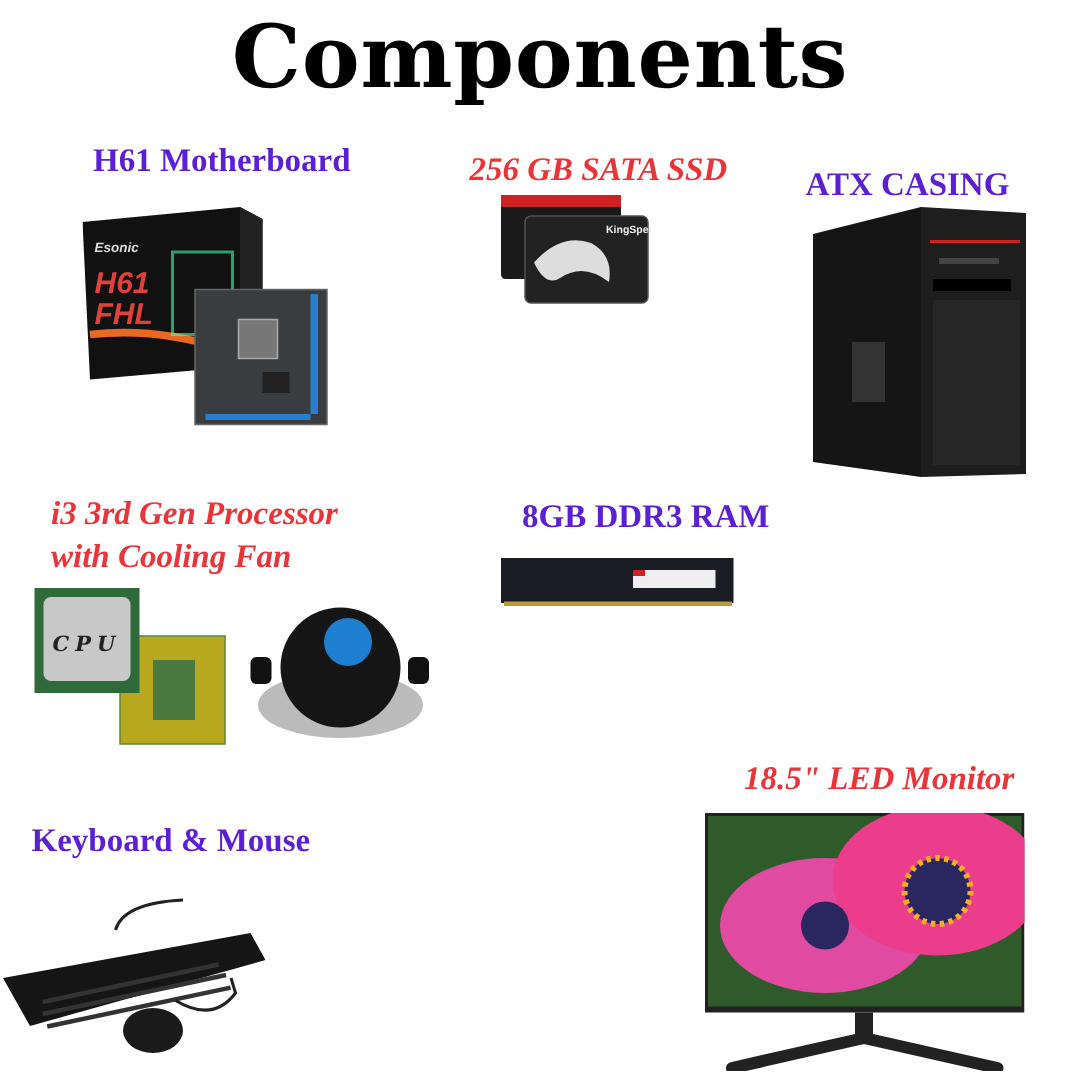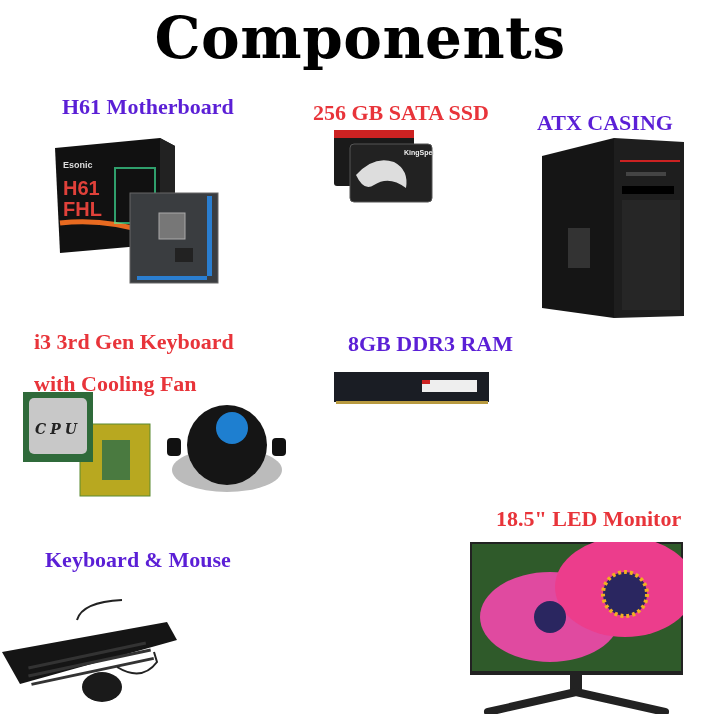--- a/index.html
+++ b/index.html
@@ -1,29 +1,29 @@
 <!DOCTYPE html>
 <html><head>
 <meta charset="utf-8">
 <style>
   html,body{margin:0;padding:0;background:#fff;}
   body{width:720px;height:720px;position:relative;overflow:hidden;font-family:"DejaVu Serif","Liberation Serif",serif;}
   .title{position:absolute;left:0;top:4px;width:720px;text-align:center;font-size:58px;font-weight:bold;color:#000;letter-spacing:0.5px;font-family:"DejaVu Serif",serif;}
   .label{position:absolute;font-weight:bold;font-size:22px;white-space:nowrap;text-align:left;font-family:"Liberation Serif",serif;}
   .purple{color:#5b1fd6;}
-  .red{color:#e8343a;}
+  .red{color:#e8343a;font-style:italic;}
   .img{position:absolute;}
 </style>
 </head>
 <body>
 
 <div class="title">Components</div>
 
 <div class="label purple" style="left:62px;top:94px;">H61 Motherboard</div>
-<div class="img" style="left:55px;top:138px;width:170px;height:150px;">
+<div class="img" style="left:55px;top:138px;width:170px;height:150px;font-style:italic;">
   <svg width="170" height="150" viewBox="0 0 170 150">
     <polygon points="0,10 105,0 120,8 120,105 5,115" fill="#111"></polygon>
     <polygon points="105,0 120,8 120,105 105,100" fill="#222"></polygon>
     <text x="8" y="30" fill="#ddd" font-size="9" font-family="Liberation Sans, sans-serif" font-weight="bold">Esonic</text>
     <text x="8" y="57" fill="#e0413a" font-size="20" font-family="Liberation Sans, sans-serif" font-weight="bold">H61</text>
     <text x="8" y="78" fill="#e0413a" font-size="20" font-family="Liberation Sans, sans-serif" font-weight="bold">FHL</text>
     <path d="M5,85 Q50,80 95,95" stroke="#e86a20" stroke-width="5" fill="none"></path>
     <rect x="60" y="30" width="40" height="55" fill="none" stroke="#4fa" stroke-width="2" opacity=".6"></rect>
     <rect x="75" y="55" width="88" height="90" fill="#3a3d40" stroke="#666"></rect>
     <rect x="104" y="75" width="26" height="26" fill="#777" stroke="#aaa"></rect>
@@ -51,22 +51,22 @@
     <polygon points="72,0 142,4 142,178 72,180" fill="#1e1e1e"></polygon>
     <rect x="78" y="22" width="60" height="2" fill="#c22"></rect>
     <rect x="84" y="34" width="40" height="4" fill="#444"></rect>
     <rect x="80" y="48" width="52" height="8" fill="#000"></rect>
     <rect x="80" y="62" width="58" height="110" fill="#262626"></rect>
     <rect x="26" y="90" width="22" height="40" fill="#333"></rect>
   </svg>
 </div>
 
 <div class="label red" style="left:34px;top:329px;width:210px;">
-  <div>i3 3rd Gen Keyboard</div>
-  <div style="margin-top:16px;">with Cooling Fan</div>
+  <div>i3 3rd Gen Processor</div>
+  <div style="margin-top:3px;">with Cooling Fan</div>
 </div>
 <div class="img" style="left:22px;top:390px;width:265px;height:115px;font-style:italic;">
   <svg width="265" height="115" viewBox="0 0 265 115">
     <rect x="58" y="34" width="70" height="72" fill="#b8a820" stroke="#5a8a30"></rect>
     <rect x="80" y="50" width="28" height="40" fill="#4a7a40"></rect>
     <rect x="1" y="2" width="70" height="70" fill="#2f6a3a"></rect>
     <rect x="7" y="8" width="58" height="56" rx="5" fill="#c8c8c8"></rect>
     <text x="36" y="44" text-anchor="middle" font-size="14" font-weight="bold" font-family="DejaVu Serif, serif" fill="#222" letter-spacing="4">CPU</text>
     <ellipse cx="205" cy="80" rx="55" ry="22" fill="#bbb"></ellipse>
     <circle cx="205" cy="55" r="40" fill="#151515"></circle>
@@ -93,21 +93,21 @@
     <rect x="2" y="2" width="209" height="127" fill="#2f5a2a"></rect>
     <ellipse cx="80" cy="75" rx="70" ry="45" fill="#e04aa0"></ellipse>
     <ellipse cx="155" cy="45" rx="70" ry="50" fill="#ec3d8c"></ellipse>
     <circle cx="80" cy="75" r="16" fill="#2a2660"></circle>
     <circle cx="155" cy="52" r="22" fill="#2a2660" stroke="#f0b020" stroke-width="4" stroke-dasharray="3 3"></circle>
     <rect x="100" y="133" width="12" height="20" fill="#222"></rect>
     <path d="M106,150 L18,170 M106,150 L195,170" stroke="#222" stroke-width="8" stroke-linecap="round"></path>
   </svg>
 </div>
 
-<div class="label purple" style="left:21px;top:547px;margin-left:24px;">Keyboard &amp; Mouse</div>
+<div class="label purple" style="left:21px;top:547px;">Keyboard &amp; Mouse</div>
 <div class="img" style="left:2px;top:592px;width:175px;height:115px;">
   <svg width="175" height="115" viewBox="0 0 175 115">
     <path d="M75,28 Q80,10 120,8" stroke="#222" stroke-width="2" fill="none"></path>
     <polygon points="0,60 165,30 175,48 18,92" fill="#151515"></polygon>
     <g fill="#333">
       <rect x="25" y="62" width="120" height="3" transform="rotate(-12 85 63)"></rect>
       <rect x="25" y="70" width="125" height="3" transform="rotate(-12 85 71)"></rect>
       <rect x="28" y="78" width="125" height="3" transform="rotate(-12 90 79)"></rect>
     </g>
     <path d="M115,75 Q140,90 155,70 L152,60" stroke="#222" stroke-width="2" fill="none"></path>

